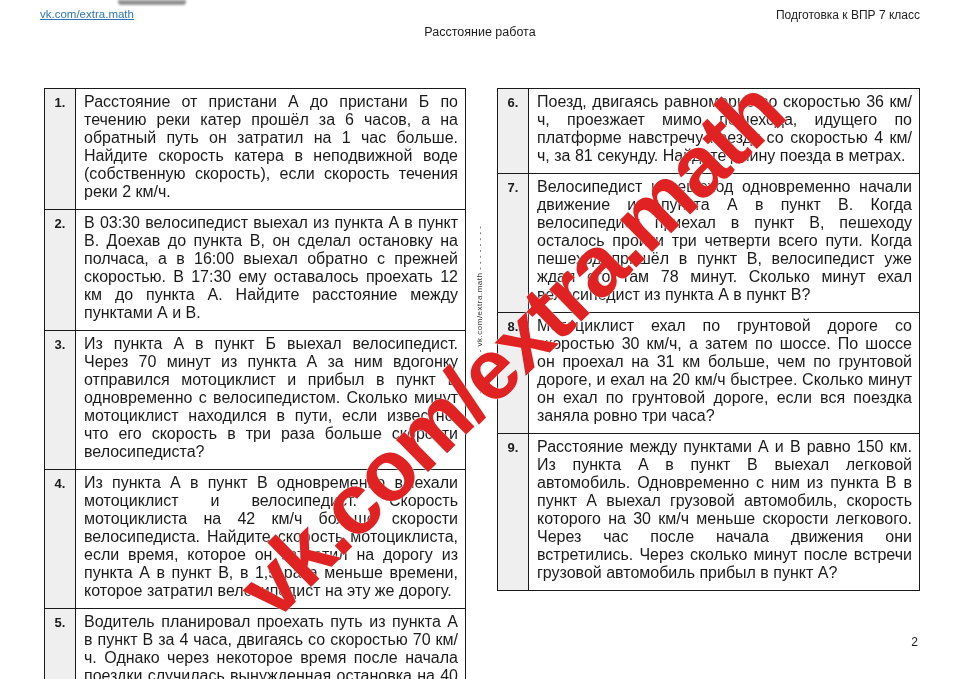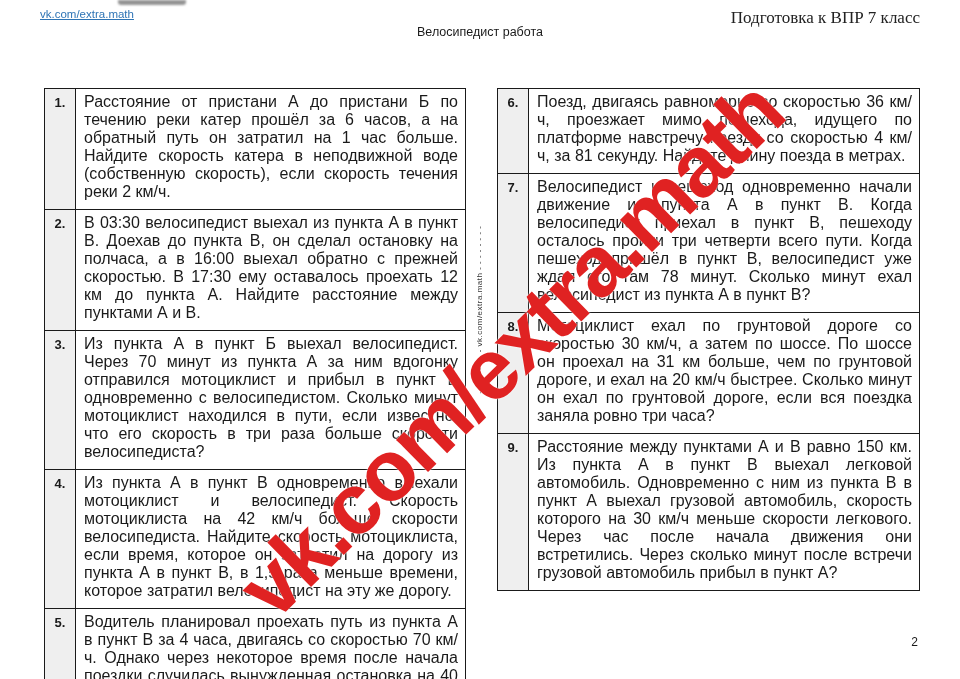--- a/index.html
+++ b/index.html
@@ -10,21 +10,21 @@
   }
   .artifact {
     position:absolute; left:118px; top:0; width:68px; height:5px;
     background:#2a2a2a; opacity:.5; filter:blur(1px); border-radius:0 0 3px 3px;
   }
   .header-link {
     position:absolute; left:40px; top:8px; font-size:11.5px;
     color:#2e74b5; text-decoration:underline; cursor:pointer;
   }
   .header-right {
-    position:absolute; right:40px; top:8px; font-size:17px; color:#222;font-family:Liberation Serif, serif;
+    position:absolute; right:40px; top:8px; font-size:12px; color:#222;
   }
   .title {
     position:absolute; top:24px; left:0; right:0; text-align:center;
     font-size:12.5px; line-height:16px; color:#1a1a1a;
   }
   table.tbl { position:absolute; border-collapse:collapse; table-layout:fixed; }
   .tbl-left  { left:44px;  top:88px; width:422px; }
   .tbl-right { left:497px; top:88px; width:423px; }
   table.tbl td { border:1px solid #1a1a1a; vertical-align:top; }
   td.num {
@@ -55,21 +55,21 @@
 <body>
 
 <div class="page">
 
   <div class="artifact"></div>
 
   <a class="header-link">vk.com/extra.math</a>
   <span class="header-right">Подготовка к ВПР 7 класс</span>
 
   <div class="title">
-    <div>Велосипедист работа</div>
+    <div>Расстояние работа</div>
   </div>
 
   <table class="tbl tbl-left">
     <tbody>
 
     <tr>
         <td class="num">1.</td>
         <td class="txt">Расстояние от пристани А до пристани Б по течению реки катер прошёл за 6 часов, а на обратный путь он затратил на 1 час больше. Найдите скорость катера в неподвижной воде (собственную скорость), если скорость течения реки 2 км/ч.</td>
       </tr>
         <tr>

